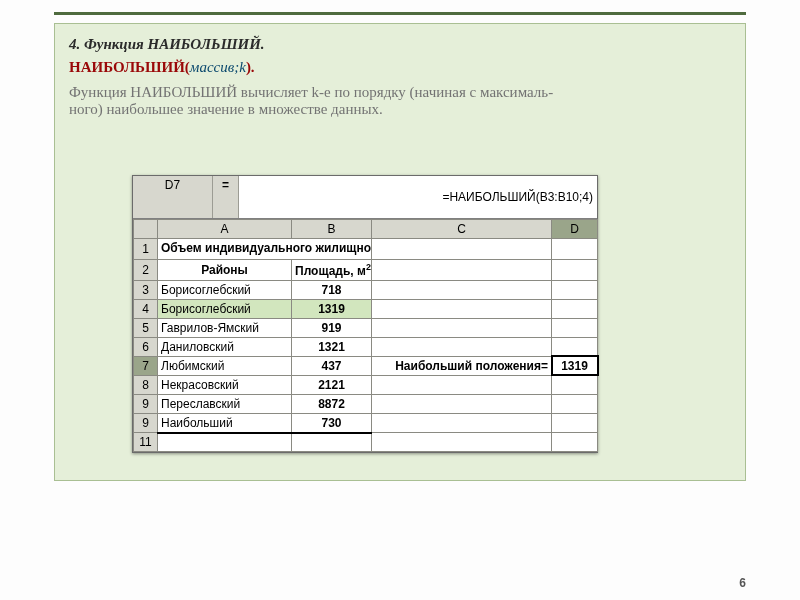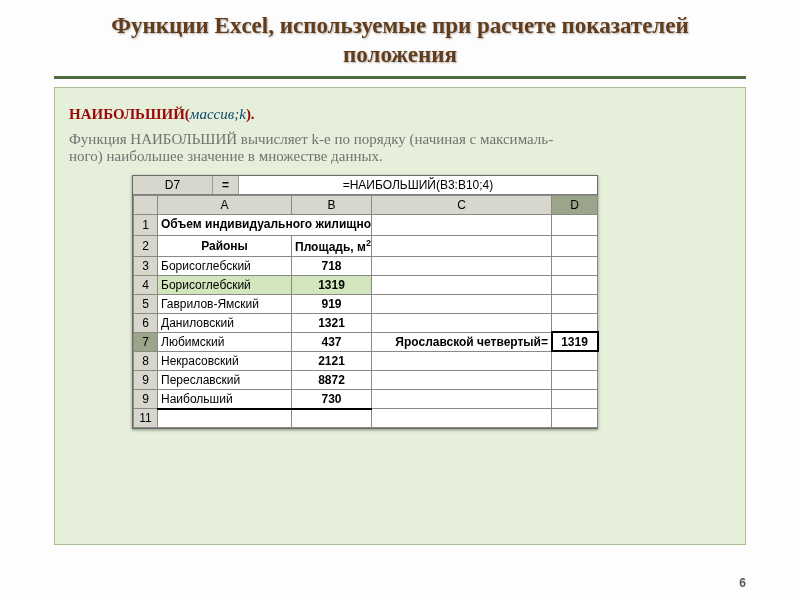--- a/index.html
+++ b/index.html
@@ -59,22 +59,22 @@
     border-right: 1px solid #9c9c94;
     padding: 2px 0;
     text-align: center;
     background: #d7d7ce;
   }
   .fx-name { width: 80px; }
   .fx-eq   { width: 26px; font-weight: bold; }
   .fx-formula {
     flex: 1;
     background: #ffffff;
-    padding: 2px 4px;
-    text-align: center;
+    padding: 14px 4px;
+    text-align: right;
     border-right: none;
   }
 
   table.sheet { border-collapse: collapse; width: 100%; table-layout: fixed; }
   table.sheet th, table.sheet td {
     border: 1px solid #8a8a82;
     padding: 2px 3px;
     background: #ffffff;
     overflow: hidden;
     white-space: nowrap;
@@ -120,24 +120,26 @@
     right: 54px; bottom: 10px;
     font-family: Arial, sans-serif;
     font-size: 12px; font-weight: bold;
     color: #555;
   }
 </style>
 </head>
 <body>
 
 <div class="slide">
-  <div class="title">Функции Excel, используемые при расчете показателей положения</div>
   <div class="rule"></div>
 
   <div class="content">
+    <div>
+      <span class="sec-num">4. Функция НАИБОЛЬШИЙ.</span>
+    </div>
     <div style="margin-top:6px">
       <span class="red">НАИБОЛЬШИЙ(</span><span class="grn">массив;k</span><span class="red">).</span>
     </div>
     <div class="body-line" style="white-space:pre-line">Функция НАИБОЛЬШИЙ вычисляет k-е по порядку (начиная с максималь-
 ного) наибольшее значение в множестве данных.</div>
 
   </div>
 
   <div class="excel-shot">
     <div class="fx-bar">
@@ -202,21 +204,21 @@
             <th class="rowhdr">6</th>
             <td>Даниловский</td>
             <td class="center bold">1321</td>
             <td style="text-align: right; font-weight: bold;"></td>
             <td></td>
           </tr>
           <tr class="sel-row">
             <th class="rowhdr selhdr">7</th>
             <td>Любимский</td>
             <td class="center bold">437</td>
-            <td style="text-align: right; font-weight: bold;">Ярославской четвертый=</td>
+            <td style="text-align: right; font-weight: bold;">Наибольший положения=</td>
             <td class="sel-cell">1319</td>
           </tr>
           <tr>
             <th class="rowhdr">8</th>
             <td>Некрасовский</td>
             <td class="center bold">2121</td>
             <td style="text-align: right; font-weight: bold;"></td>
             <td></td>
           </tr>
           <tr>

